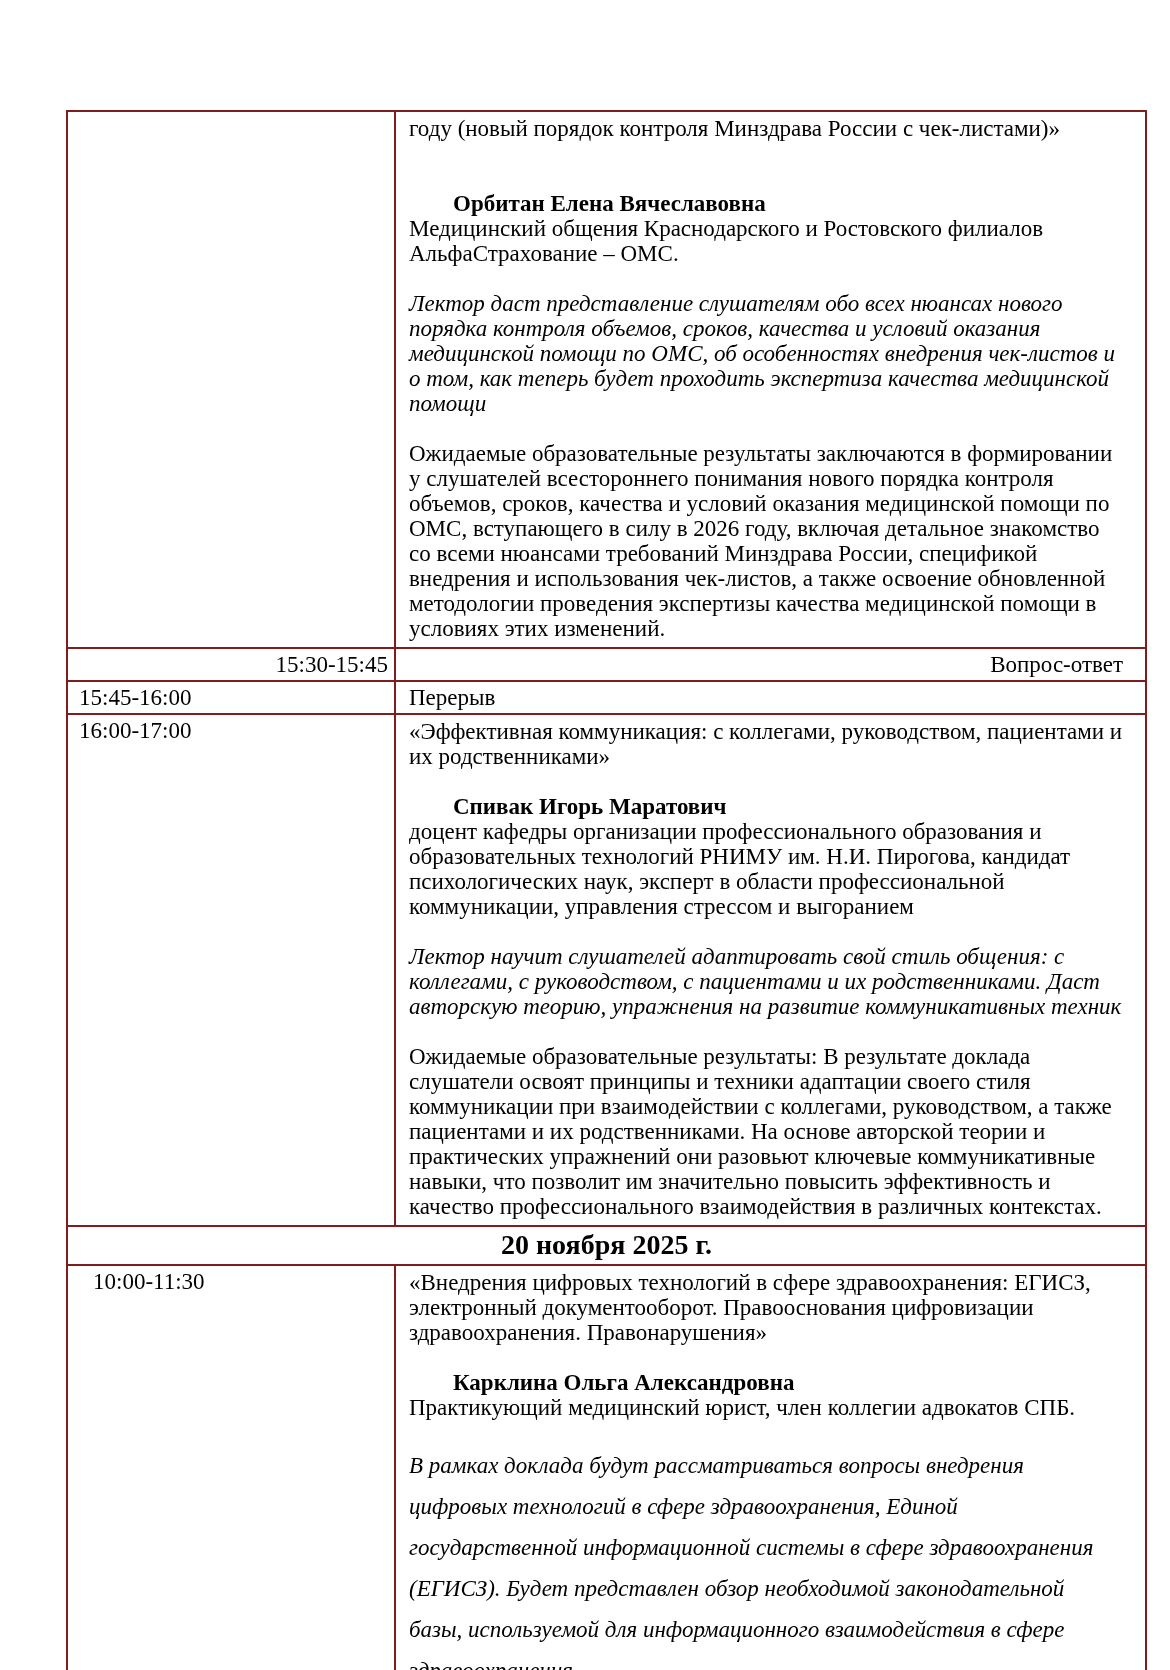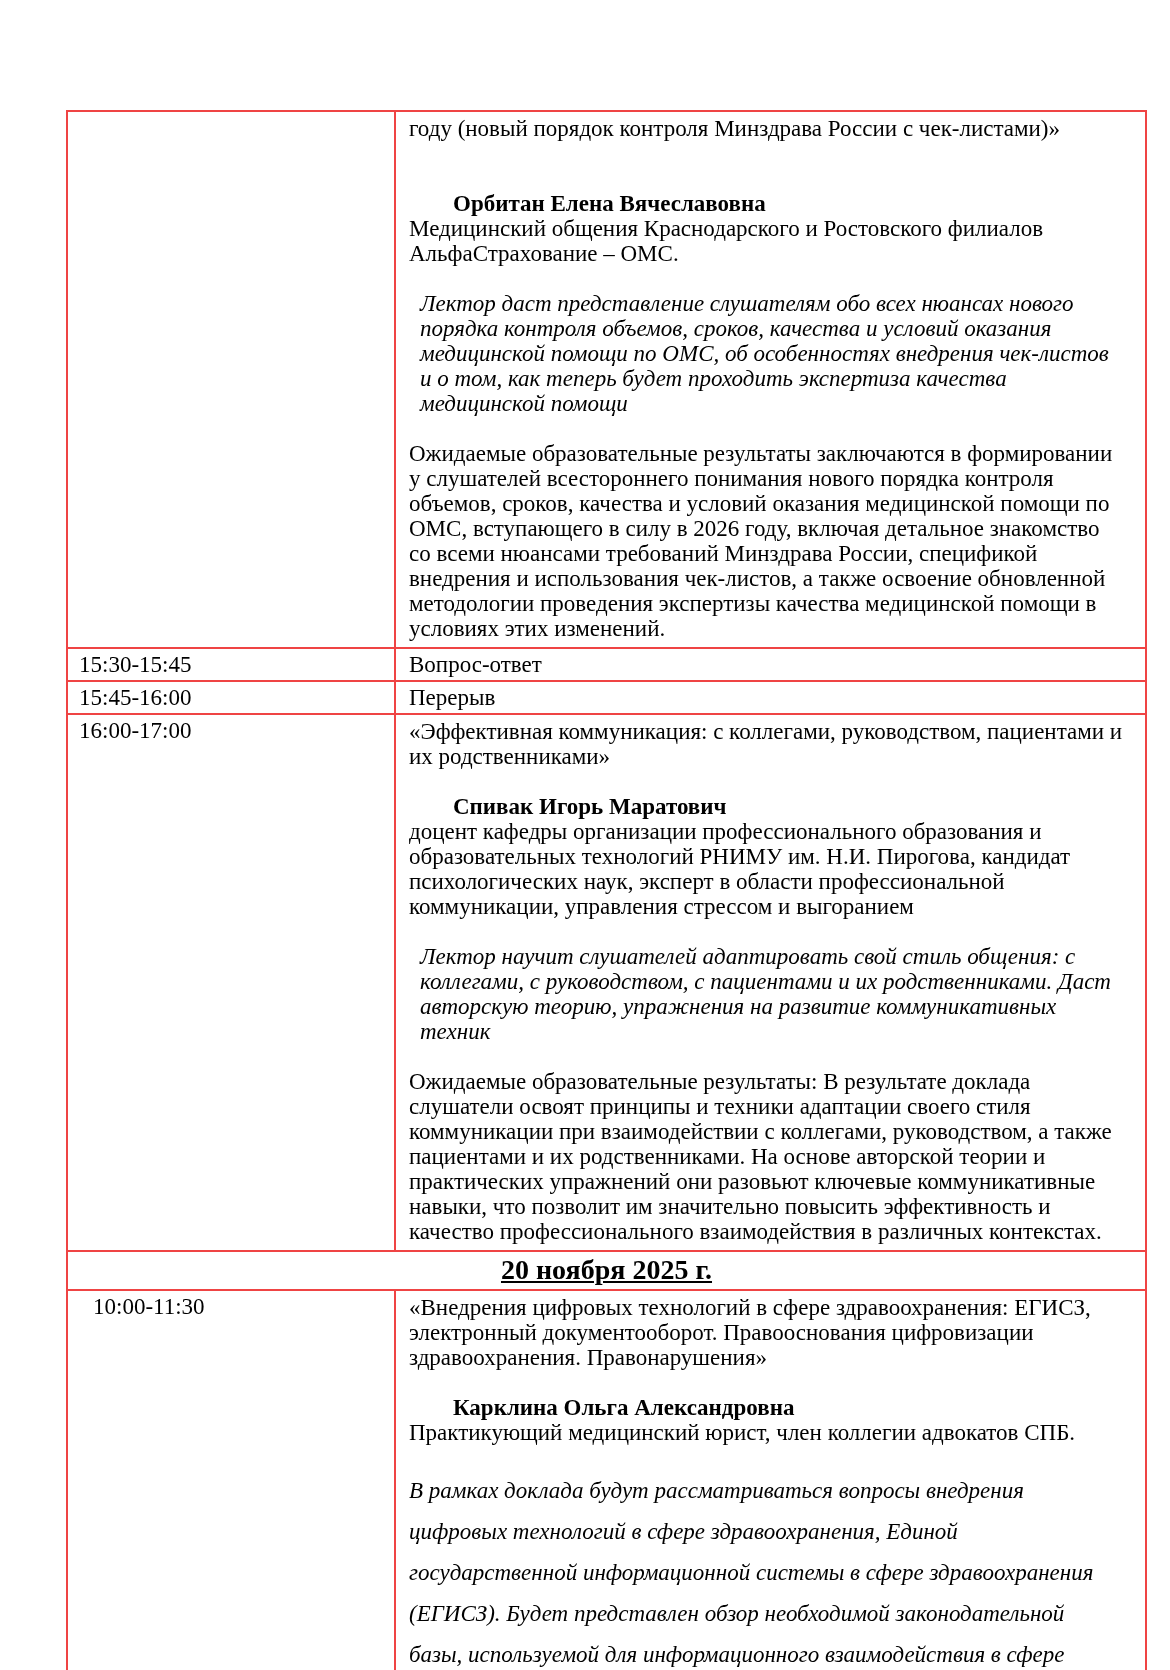--- a/index.html
+++ b/index.html
@@ -16,21 +16,21 @@
   }
   table.program {
     position: absolute;
     left: 66px;
     top: 110px;
     width: 1081px;
     border-collapse: collapse;
     table-layout: fixed;
   }
   table.program td {
-    border: 2px solid #ef4444;
+    border: 2px solid #7f1d1d;
     vertical-align: top;
     font-size: 23px;
     line-height: 25px;
     overflow: hidden;
   }
   td.time-cell {
     width: 309px;
     padding: 3px 6px 3px 11px;
   }
   td.time-cell.indented {
@@ -39,29 +39,28 @@
   td.content-cell {
     padding: 4px 22px 6px 13px;
   }
   td.content-cell.simple {
     padding-top: 3px;
     padding-bottom: 2px;
   }
   p { margin: 0; }
   .sp { height: 25px; }
   .b { font-weight: bold; margin-left: 44px; }
-  .i { font-style: italic; margin-left: 11px; }
+  .i { font-style: italic; }
   .i-wide { font-style: italic; line-height: 41px; }
   tr.date-row td {
     text-align: center;
     font-weight: bold;
     font-size: 28px;
     line-height: 32px;
     padding: 2px 0 3px 0;
-    text-decoration: underline;
   }
 </style>
 </head>
 <body>
 
 <table class="program">
 
   <tbody>
       <tr style="height:504px;">
     <td class="time-cell"></td>
@@ -71,21 +70,21 @@
       <div class="sp"></div>
       <p class="b">Орбитан Елена Вячеславовна</p>
       <p>Медицинский общения Краснодарского и Ростовского филиалов АльфаСтрахование – ОМС.</p>
       <div class="sp"></div>
       <p class="i">Лектор даст представление слушателям обо всех нюансах нового порядка контроля объемов, сроков, качества и условий оказания медицинской помощи по ОМС, об особенностях внедрения чек-листов и о том, как теперь будет проходить экспертиза качества медицинской помощи</p>
       <div class="sp"></div>
       <p>Ожидаемые образовательные результаты заключаются в формировании у слушателей всестороннего понимания нового порядка контроля объемов, сроков, качества и условий оказания медицинской помощи по ОМС, вступающего в силу в 2026 году, включая детальное знакомство со всеми нюансами требований Минздрава России, спецификой внедрения и использования чек-листов, а также освоение обновленной методологии проведения экспертизы качества медицинской помощи в условиях этих изменений.</p>
     </td>
   </tr>
 
-  <tr style="height:27px;">
+  <tr style="height:27px;text-align:right;">
     <td class="time-cell">15:30-15:45</td>
     <td class="content-cell simple">Вопрос-ответ</td>
   </tr>
 
   <tr style="height:30px;">
     <td class="time-cell">15:45-16:00</td>
     <td class="content-cell simple">Перерыв</td>
   </tr>
 
   <tr style="height:500px;">

